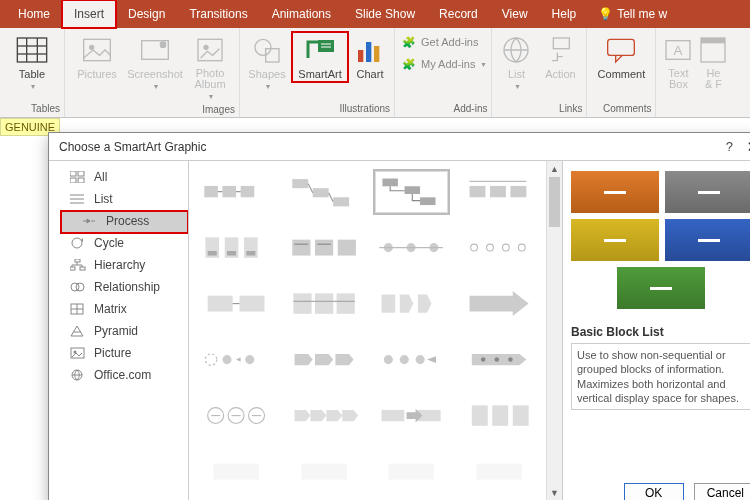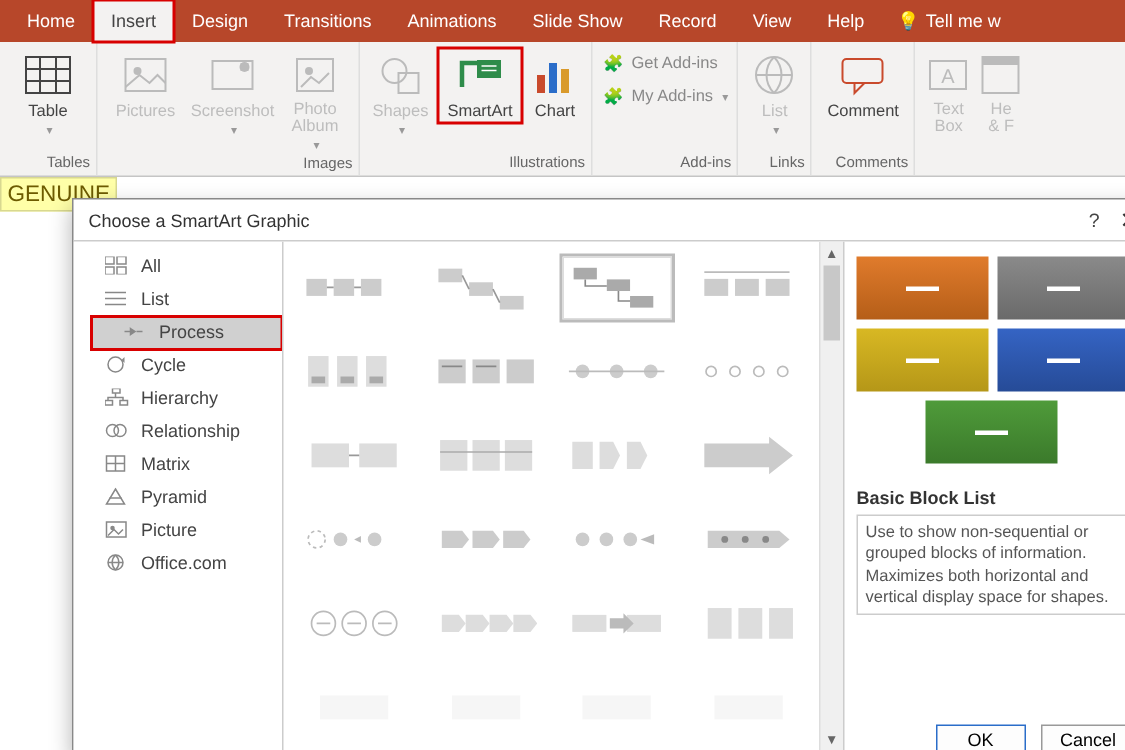--- a/index.html
+++ b/index.html
@@ -18,21 +18,21 @@
 .group-body { flex: 1; display: flex; align-items: flex-start; gap: 2px; padding-top: 2px; }
 .group-label { font-size: 10px; color: #666; text-align: right; padding: 1px 0 3px; }
 .rb-btn { display: flex; flex-direction: column; align-items: center; width: 56px; font-size: 11px; color: #444; gap: 2px; padding: 2px; cursor: pointer; }
 .rb-btn.disabled { color: #bdbdbd; }
 .rb-btn .ico { width: 32px; height: 32px; display: flex; align-items: center; justify-content: center; }
 .rb-btn.highlight { outline: 2px solid #d80000; outline-offset: -1px; }
 .rstack { display: flex; flex-direction: column; gap: 2px; padding: 2px 2px; font-size: 11px; color: #888; }
 .rstack .row { display: flex; align-items: center; gap: 4px; height: 20px; }
 .rstack .row .m-ico { width: 16px; height: 16px; display: flex; align-items: center; justify-content: center; }
 
-.status-left { position: absolute; left: 0; top: 118px; background: #ffffa8; border: 1px solid #d8d890; font-size: 15px; padding: 2px 4px; color: #6d5b00; z-index: 0; }
+.status-left { position: absolute; left: 0; top: 118px; background: #ffffa8; border: 1px solid #d8d890; font-size: 11px; padding: 2px 4px; color: #6d5b00; z-index: 0; }
 
 
 .dialog { position: absolute; left: 48px; top: 132px; width: 720px; height: 370px; background: #fff; border: 1px solid #888; box-shadow: 0 6px 14px rgba(0,0,0,.3); display: flex; flex-direction: column; }
 .dlg-title { height: 28px; display: flex; align-items: center; padding: 0 10px; font-size: 12px; color: #333; border-bottom: 1px solid #ccc; position: relative; }
 .dlg-title .help { position: absolute; right: 34px; font-size: 13px; color: #444; }
 .dlg-title .close { position: absolute; right: 8px; font-size: 15px; color: #333; cursor: pointer; }
 .dlg-body { flex: 1; display: flex; overflow: hidden; }
 
 
 .catlist { width: 140px; border-right: 1px solid #ccc; padding: 6px 0; background: #fff; overflow-y: auto;}
@@ -202,20 +202,29 @@
       <div class="rb-btn disabled" style="width:40px">
         <div class="ico">
             <svg viewBox="0 0 24 24">
               <circle cx="12" cy="12" r="9" fill="none" stroke="#bbb"></circle>
               <path d="M3 12 H21 M12 3 C7 8 7 16 12 21 M12 3 C17 8 17 16 12 21" fill="none" stroke="#bbb"></path>
             </svg>
           </div>
         <span>List</span>
           <span class="chev">▾</span>
       </div>
+      <div class="rb-btn disabled" style="width:44px">
+        <div class="ico">
+            <svg viewBox="0 0 24 24">
+              <rect x="7" y="3" width="12" height="8" fill="none" stroke="#bbb"></rect>
+              <path d="M10 14 L10 20 L6 20 M10 17 L14 17" fill="none" stroke="#bbb"></path>
+            </svg>
+          </div>
+        <span>Action</span>
+      </div>
     </div>
     <div class="group-label">Links</div>
   </div>
 
   <div class="group">
     <div class="group-body">
       <div class="rb-btn" style="width:60px">
         <div class="ico">
             <svg viewBox="0 0 24 24">
               <rect x="2" y="4" width="20" height="12" rx="2" fill="none" stroke="#c94a2c"></rect>

